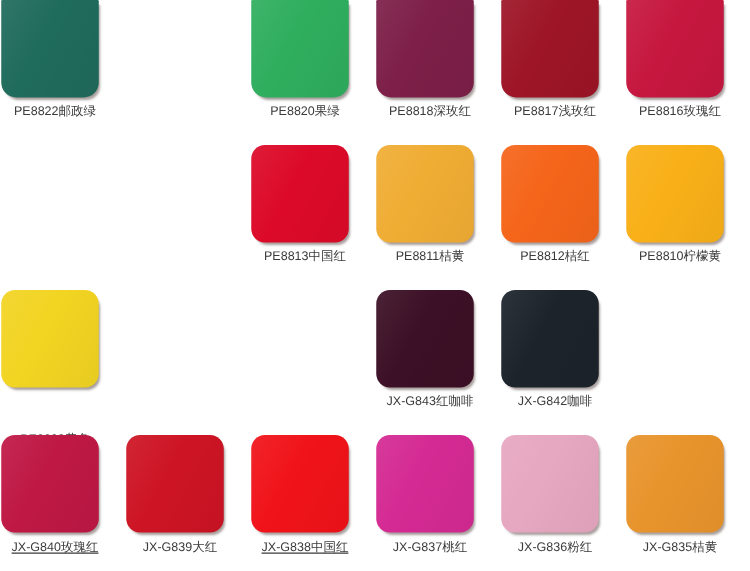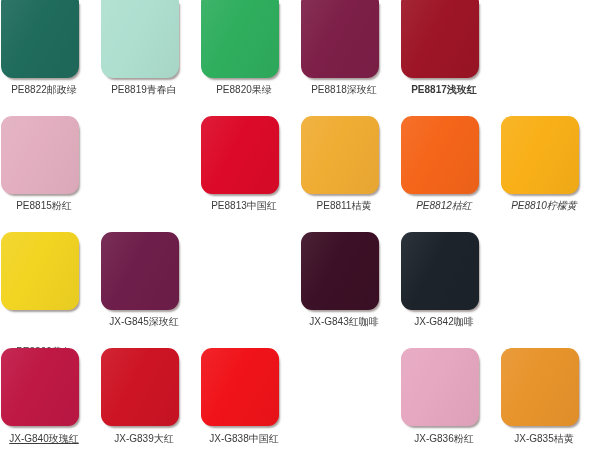--- a/index.html
+++ b/index.html
@@ -86,69 +86,61 @@
 </head>
 <body>
 
 <div id="color-chart" style="background-color: rgb(255, 255, 255);">
 
   <div class="swatch-row r0">
     <div class="swatch-cell c0">
       <div class="chip" style="background-color: rgb(31, 107, 92);"></div>
       <div class="chip-label" style="color: rgb(58, 58, 58);">PE8822邮政绿</div>
     </div>
-    <div class="swatch-cell c1">
-      <div class="chip" style="background-color: rgb(174, 223, 207);"></div>
-      <div class="chip-label" style="color: rgb(58, 58, 58);">PE8819青春白</div>
-    </div>
     <div class="swatch-cell c2">
       <div class="chip" style="background-color: rgb(47, 174, 94);"></div>
       <div class="chip-label" style="color: rgb(58, 58, 58);">PE8820果绿</div>
     </div>
     <div class="swatch-cell c3">
       <div class="chip" style="background-color: rgb(125, 31, 72);"></div>
       <div class="chip-label" style="color: rgb(58, 58, 58);">PE8818深玫红</div>
     </div>
     <div class="swatch-cell c4">
       <div class="chip" style="background-color: rgb(157, 21, 38);"></div>
-      <div class="chip-label" style="color: rgb(58, 58, 58); font-weight: bold;">PE8817浅玫红</div>
+      <div class="chip-label" style="color: rgb(58, 58, 58);">PE8817浅玫红</div>
+    </div>
+    <div class="swatch-cell c5">
+      <div class="chip" style="background-color: rgb(198, 23, 63);"></div>
+      <div class="chip-label" style="color: rgb(58, 58, 58);">PE8816玫瑰红</div>
     </div>
   </div>
 
   <div class="swatch-row r1">
-    <div class="swatch-cell c0">
-      <div class="chip" style="background-color: rgb(227, 175, 192);"></div>
-      <div class="chip-label" style="color: rgb(58, 58, 58);">PE8815粉红</div>
-    </div>
     <div class="swatch-cell c2">
       <div class="chip" style="background-color: rgb(220, 10, 40);"></div>
       <div class="chip-label" style="color: rgb(58, 58, 58);">PE8813中国红</div>
     </div>
     <div class="swatch-cell c3">
       <div class="chip" style="background-color: rgb(240, 173, 52);"></div>
       <div class="chip-label" style="color: rgb(58, 58, 58);">PE8811桔黄</div>
     </div>
     <div class="swatch-cell c4">
       <div class="chip" style="background-color: rgb(245, 101, 26);"></div>
-      <div class="chip-label" style="color: rgb(58, 58, 58); font-style: italic;">PE8812桔红</div>
+      <div class="chip-label" style="color: rgb(58, 58, 58);">PE8812桔红</div>
     </div>
     <div class="swatch-cell c5">
       <div class="chip" style="background-color: rgb(249, 176, 24);"></div>
-      <div class="chip-label" style="color: rgb(58, 58, 58); font-style: italic;">PE8810柠檬黄</div>
+      <div class="chip-label" style="color: rgb(58, 58, 58);">PE8810柠檬黄</div>
     </div>
   </div>
 
   <div class="swatch-row r2">
     <div class="swatch-cell c0">
       <div class="chip" style="background-color: rgb(242, 212, 34);"></div>
       <div class="chip-label" style="color: rgb(58, 58, 58); margin-top: 30px;">PE8809黄色</div>
-    </div>
-    <div class="swatch-cell c1">
-      <div class="chip" style="background-color: rgb(110, 30, 74);"></div>
-      <div class="chip-label" style="color: rgb(58, 58, 58);">JX-G845深玫红</div>
     </div>
     <div class="swatch-cell c3">
       <div class="chip" style="background-color: rgb(60, 16, 38);"></div>
       <div class="chip-label" style="color: rgb(58, 58, 58);">JX-G843红咖啡</div>
     </div>
     <div class="swatch-cell c4">
       <div class="chip" style="background-color: rgb(28, 35, 43);"></div>
       <div class="chip-label" style="color: rgb(58, 58, 58);">JX-G842咖啡</div>
     </div>
   </div>
@@ -157,21 +149,25 @@
     <div class="swatch-cell c0">
       <div class="chip" style="background-color: rgb(191, 24, 69);"></div>
       <div class="chip-label" style="color: rgb(58, 58, 58); text-decoration: underline;">JX-G840玫瑰红</div>
     </div>
     <div class="swatch-cell c1">
       <div class="chip" style="background-color: rgb(205, 20, 36);"></div>
       <div class="chip-label" style="color: rgb(58, 58, 58);">JX-G839大红</div>
     </div>
     <div class="swatch-cell c2">
       <div class="chip" style="background-color: rgb(240, 19, 25);"></div>
-      <div class="chip-label" style="color: rgb(58, 58, 58);">JX-G838中国红</div>
+      <div class="chip-label" style="color: rgb(58, 58, 58); text-decoration: underline;">JX-G838中国红</div>
+    </div>
+    <div class="swatch-cell c3">
+      <div class="chip" style="background-color: rgb(212, 42, 147);"></div>
+      <div class="chip-label" style="color: rgb(58, 58, 58);">JX-G837桃红</div>
     </div>
     <div class="swatch-cell c4">
       <div class="chip" style="background-color: rgb(230, 167, 192);"></div>
       <div class="chip-label" style="color: rgb(58, 58, 58);">JX-G836粉红</div>
     </div>
     <div class="swatch-cell c5">
       <div class="chip" style="background-color: rgb(232, 148, 44);"></div>
       <div class="chip-label" style="color: rgb(58, 58, 58);">JX-G835桔黄</div>
     </div>
   </div>

